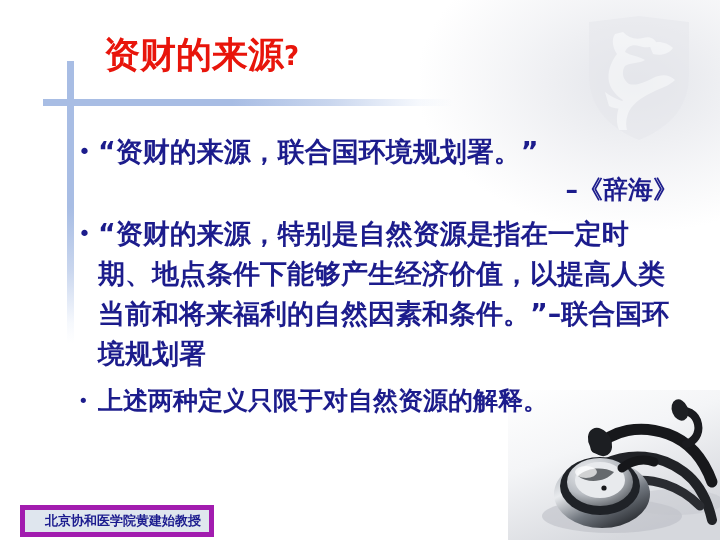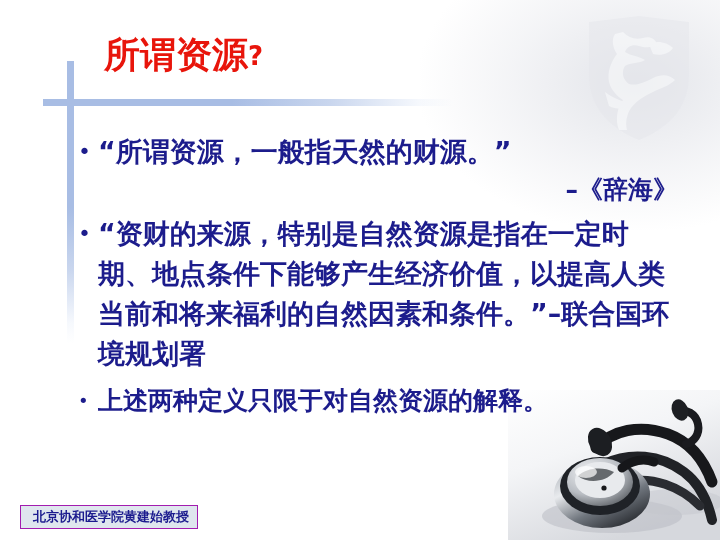--- a/index.html
+++ b/index.html
@@ -147,23 +147,23 @@
     font-weight: bold;
     line-height: 36px;
     text-align: right;
   }
 
   
   .footer-box {
     position: absolute;
     left: 20px;
     top: 505px;
-    padding: 2px 8px 3px 12px;
+    padding: 2px 8px 3px 20px;
     background: #dfe6ee;
-    border: 1px solid #a21caf;
+    border: 5px solid #a21caf;
     color: #1b1b8e;
     font-size: 13px;
     font-weight: bold;
     line-height: 17px;
     white-space: nowrap;
   }
 </style>
 </head>
 <body>
 
@@ -234,28 +234,28 @@
       <circle cx="96" cy="98" r="2.6" fill="#17181b"></circle>
       <ellipse cx="78" cy="82" rx="11" ry="6" fill="#ffffff" opacity="0.7"></ellipse>
 
       <path d="M114,78 C124,70 136,68 146,72" stroke="#16171a" stroke-width="9" fill="none" stroke-linecap="round"></path>
     </svg>
   </div>
 
   <div class="rule-h"></div>
   <div class="rule-v"></div>
 
-  <div class="title"><span>所谓资源</span><span class="qmark">?</span></div>
+  <div class="title"><span>资财的来源</span><span class="qmark">?</span></div>
 
   <div class="body">
 
     <div class="bullet-row b1">
       <div class="bullet-dot">•</div>
       <div class="bullet-text">
-        <div>“所谓资源，一般指天然的财源。”</div>
+        <div>“资财的来源，联合国环境规划署。”</div>
         <div class="sub-line">–《辞海》</div>
       </div>
     </div>
 
     <div class="bullet-row b2">
       <div class="bullet-dot">•</div>
       <div class="bullet-text">“资财的来源，特别是自然资源是指在一定时期、地点条件下能够产生经济价值，以提高人类当前和将来福利的自然因素和条件。”–联合国环境规划署</div>
     </div>
 
     <div class="bullet-row b3">

